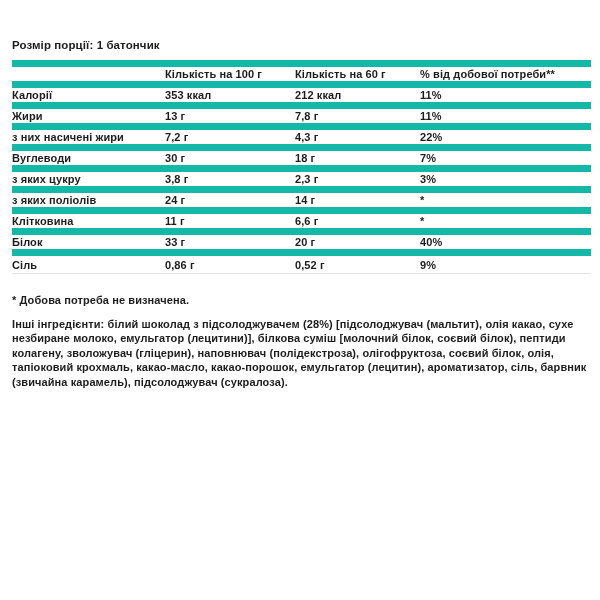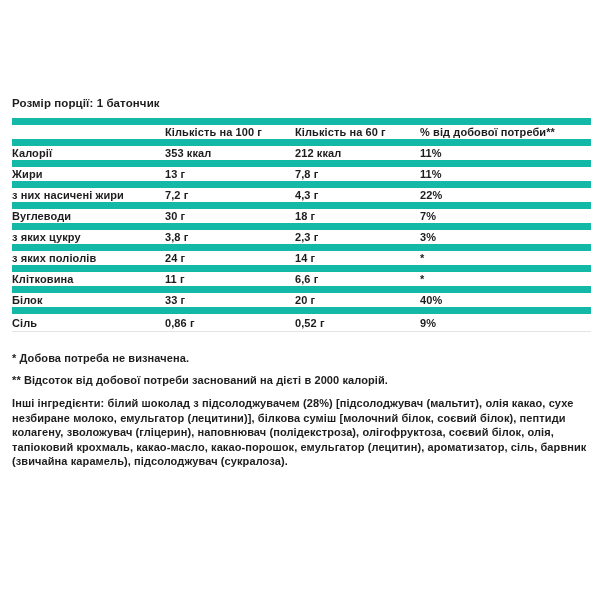--- a/index.html
+++ b/index.html
@@ -7,21 +7,21 @@
     margin: 0;
     padding: 0;
     width: 600px;
     height: 600px;
     background: #ffffff;
     font-family: "Liberation Sans", sans-serif;
     color: #1d1d1d;
     overflow: hidden;
   }
   .content {
-    padding: 97px 9px 0 12px;
+    padding: 39px 9px 0 12px;
     width: 600px;
   }
   .serving {
     font-size: 11.5px;
     font-weight: 700;
     letter-spacing: 0.1px;
   }
   table.nutrition {
     width: 579px;
     border-collapse: collapse;
@@ -141,19 +141,18 @@
       <td>Сіль</td>
       <td>0,86 г</td>
       <td>0,52 г</td>
       <td>9%</td>
     </tr>
   </tbody>
     </table>
 
   <div class="notes">
     <div class="note">* Добова потреба не визначена.</div>
-    <div class="note">** Відсоток від добової потреби заснований на дієті в 2000 калорій.</div>
   </div>
 
   <div class="para">Інші інгредієнти: білий шоколад з підсолоджувачем (28%) [підсолоджувач (мальтит), олія какао, сухе незбиране молоко, емульгатор (лецитини)], білкова суміш [молочний білок, соєвий білок), пептиди колагену, зволожувач (гліцерин), наповнювач (полідекстроза), олігофруктоза, соєвий білок, олія, тапіоковий крохмаль, какао-масло, какао-порошок, емульгатор (лецитин), ароматизатор, сіль, барвник (звичайна карамель), підсолоджувач (сукралоза).</div>
 
 
 </div>
 
 </body></html>

